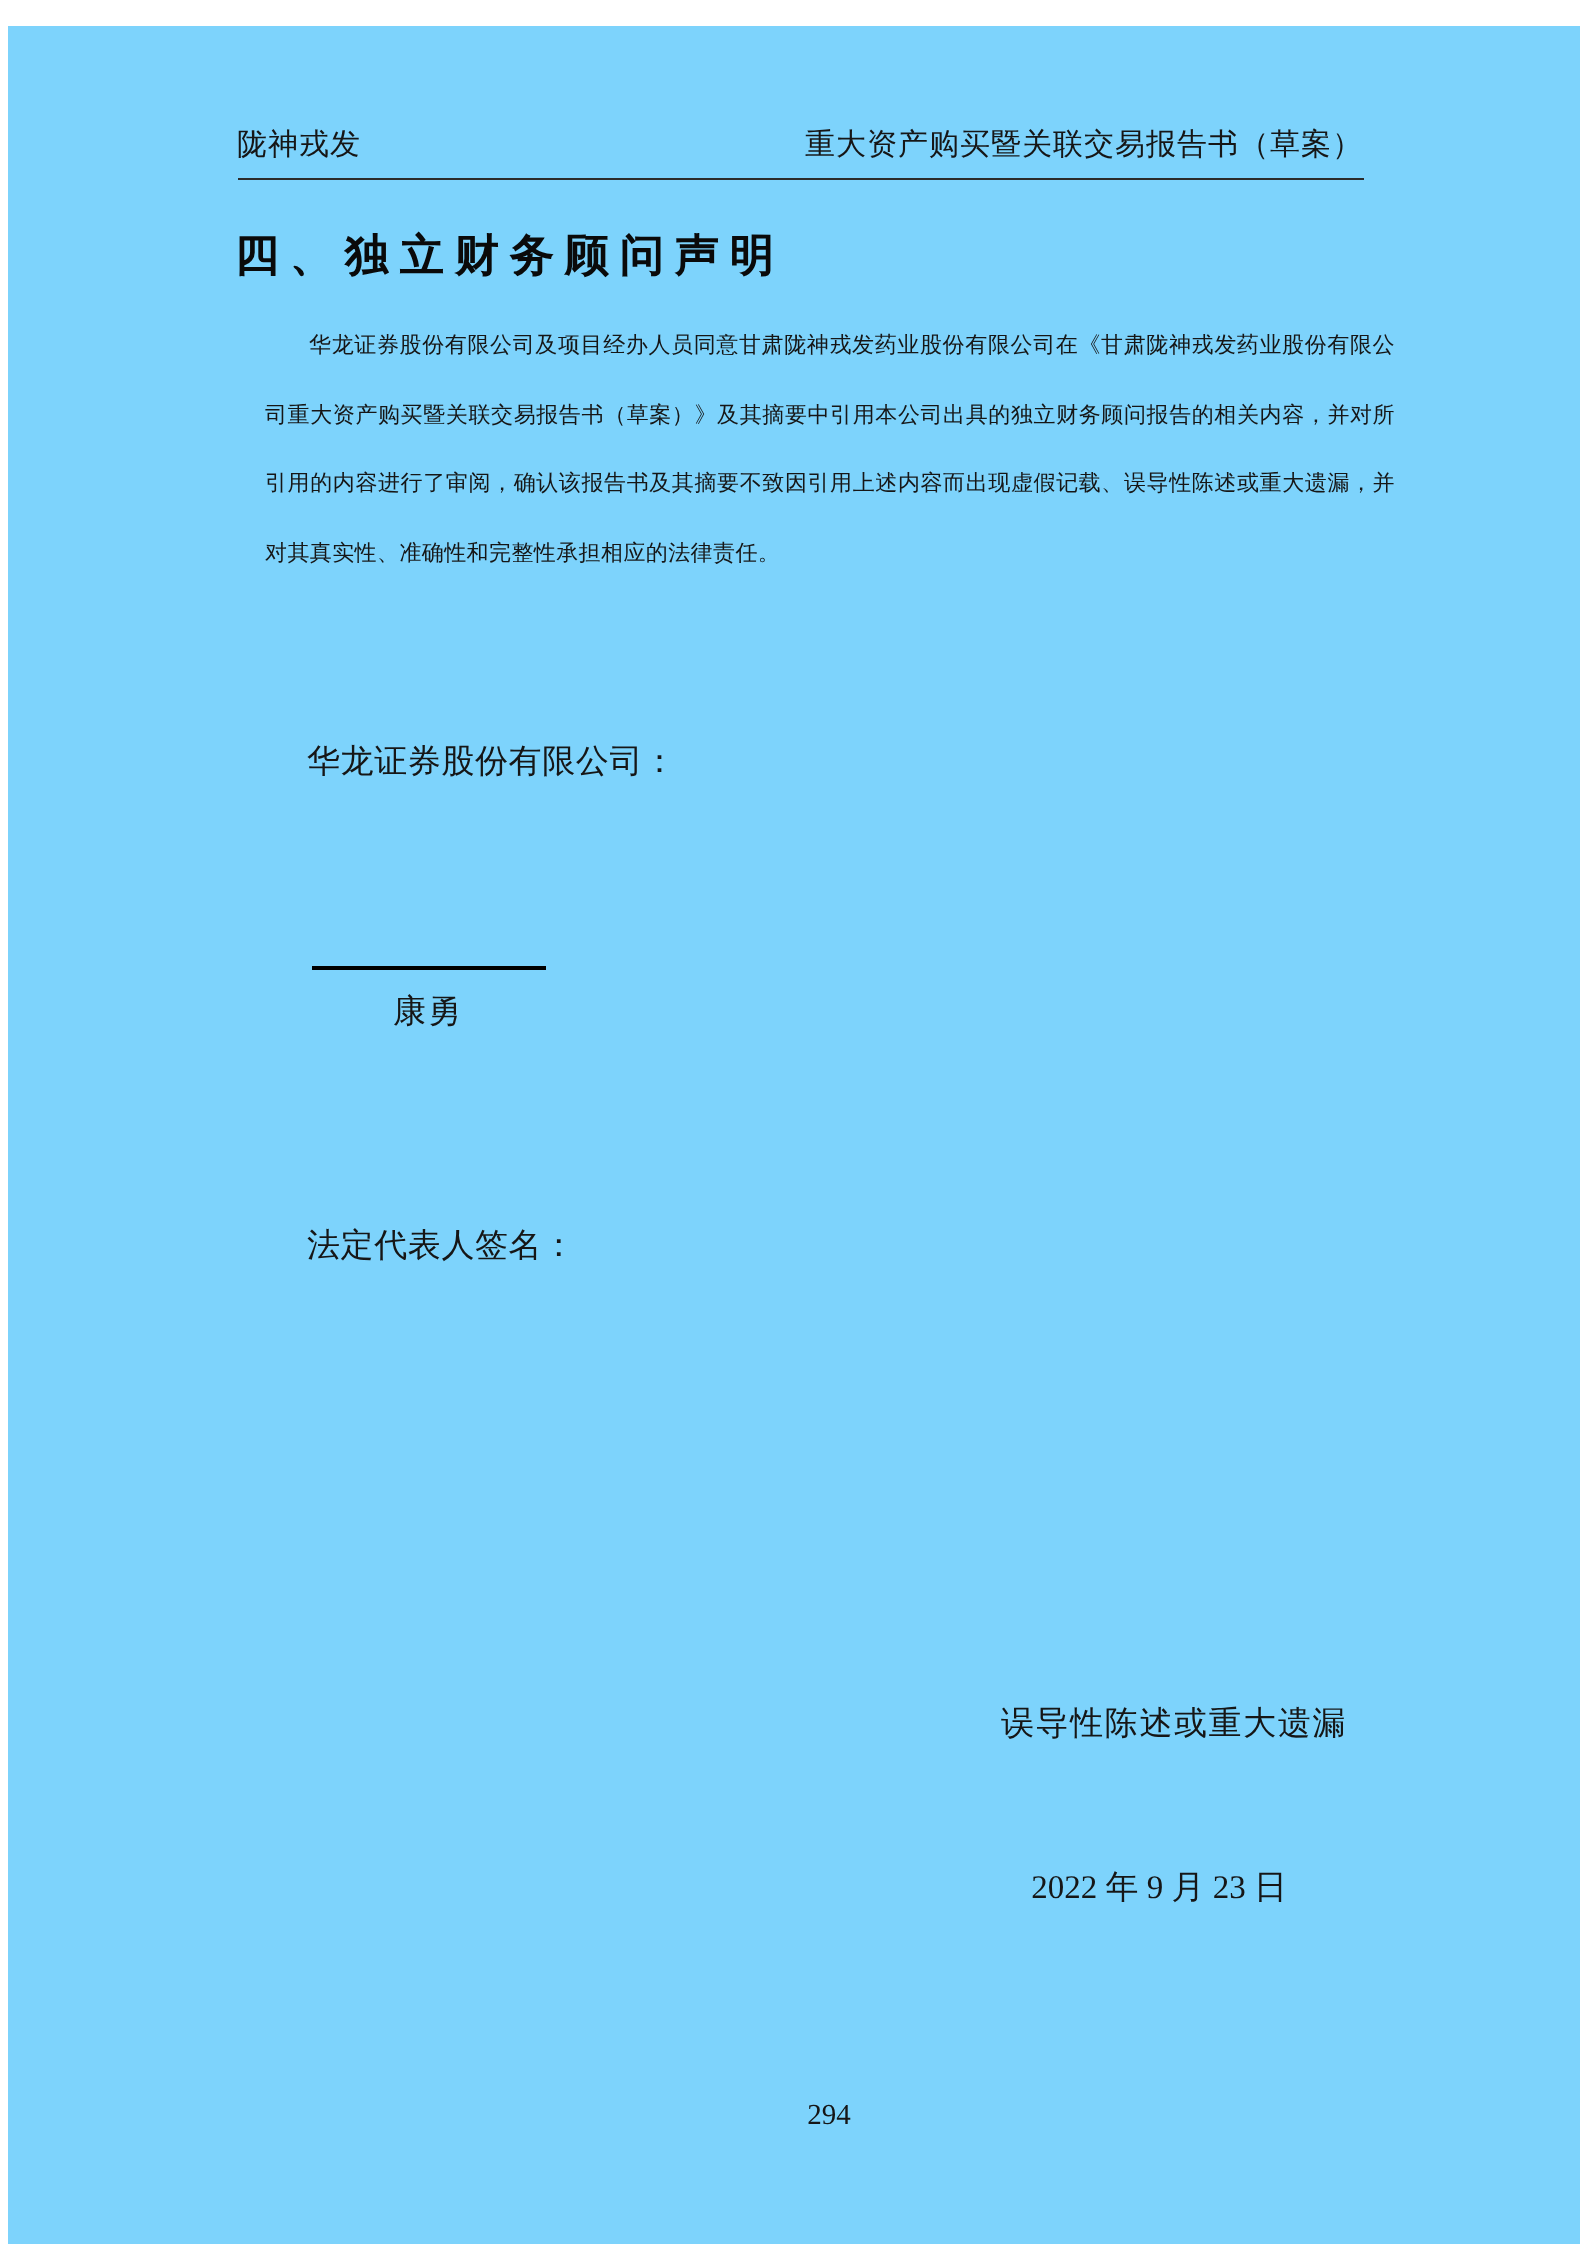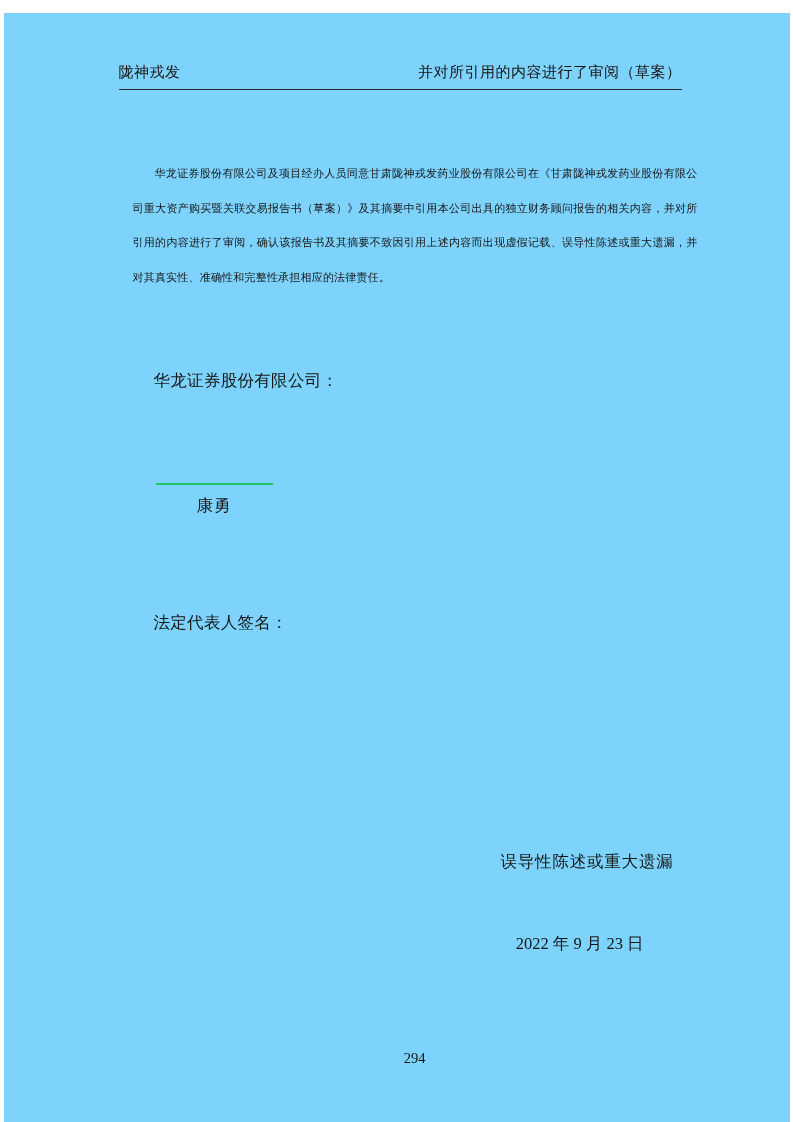--- a/index.html
+++ b/index.html
@@ -59,21 +59,21 @@
   .sig-row {
     position: absolute;
     left: 152px;
     display: flex;
     gap: 68px;
   }
   .sig-row.sponsor { top: 470px; }
   .sig-row.legalrep { top: 709px; }
   .sig-block {
     width: 117px;
-    border-top: 2px solid #22c55e;
+    border-top: 2px solid #000000;
     text-align: center;
     padding-top: 10px;
     font-size: 16.5px;
     letter-spacing: 1px;
   }
   .company {
     position: absolute;
     top: 838px;
     right: 116px;
     font-size: 16.5px;
@@ -95,23 +95,24 @@
     padding-left: 36px;
   }
 </style>
 </head>
 <body>
 
 <div class="page">
 
   <div class="header">
     <span>陇神戎发</span>
-    <span>并对所引用的内容进行了审阅（草案）</span>
+    <span>重大资产购买暨关联交易报告书（草案）</span>
   </div>
 
+  <h1 class="doc-title">四、独立财务顾问声明</h1>
 
   <p class="declaration">华龙证券股份有限公司及项目经办人员同意甘肃陇神戎发药业股份有限公司在《甘肃陇神戎发药业股份有限公司重大资产购买暨关联交易报告书（草案）》及其摘要中引用本公司出具的独立财务顾问报告的相关内容，并对所引用的内容进行了审阅，确认该报告书及其摘要不致因引用上述内容而出现虚假记载、误导性陈述或重大遗漏，并对其真实性、准确性和完整性承担相应的法律责任。</p>
 
   <div class="sig-label sponsor">华龙证券股份有限公司：</div>
 
   <div class="sig-row sponsor">
     <div class="sig-block">
       <span>康勇</span>
     </div>
   </div>

